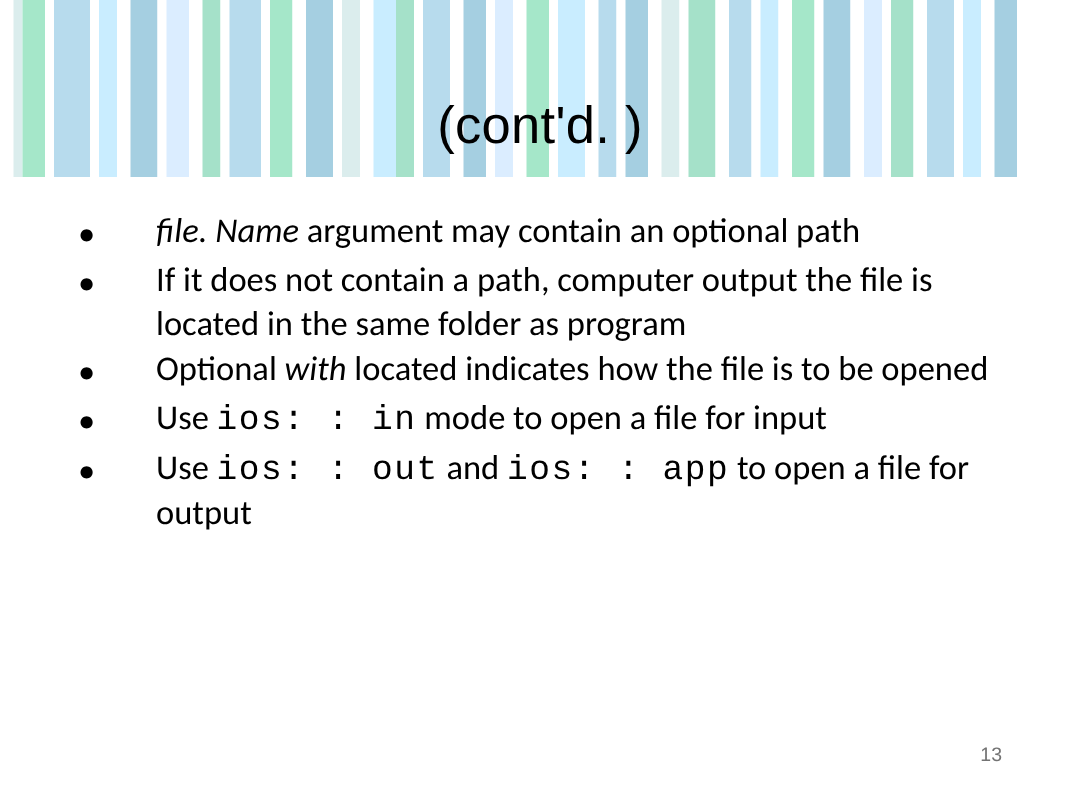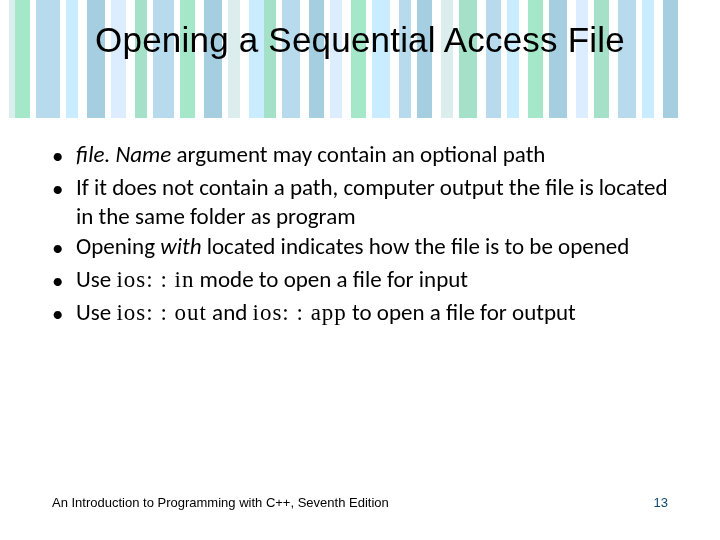--- a/index.html
+++ b/index.html
@@ -61,38 +61,39 @@
     display: flex;
     margin: 0 0 2px 0;
   }
   .bullet .dot {
     flex: 0 0 24px;
     text-align: left;
     padding-top: 2px;
   }
   .bullet .txt {
     flex: 1;
+    margin-left: 28px;
   }
   .italic { font-style: italic; }
-  .mono { font-family: Liberation Serif, serif; letter-spacing: 1px; }
+  .mono { font-family: Liberation Mono, monospace; letter-spacing: 1px; }
   .footer-left {
     position: absolute;
     left: 52px;
     bottom: 30px;
     font-family: Arial, sans-serif;
     font-size: 13px;
     color: #000;
   }
   .footer-right {
     position: absolute;
     right: 52px;
     bottom: 30px;
     font-family: Arial, sans-serif;
     font-size: 13px;
-    color: #0c4a6e;
+    color: #737373;
   }
 </style>
 </head>
 <body>
 
 <div class="slide">
 
   <div class="title-band">
     <div class="stripes" id="stripes">
         <span style="width: 9px; background: rgb(255, 255, 255);"></span>
@@ -150,57 +151,57 @@
         <span style="width: 6px; background: rgb(255, 255, 255);"></span>
         <span style="width: 15px; background: rgb(0, 170, 102);"></span>
         <span style="width: 9px; background: rgb(255, 255, 255);"></span>
         <span style="width: 18px; background: rgb(51, 153, 204);"></span>
         <span style="width: 6px; background: rgb(255, 255, 255);"></span>
         <span style="width: 12px; background: rgb(102, 204, 255);"></span>
         <span style="width: 9px; background: rgb(255, 255, 255);"></span>
         <span style="width: 15px; background: rgb(0, 119, 170);"></span>
       </div>
     <div class="title-text">
-      <span>Opening a Sequential Access File</span><br>
+      <br>
+      <span>(cont'd. )</span>
     </div>
   </div>
 
   <div class="body">
 
     <div class="bullet">
       <div class="dot">•</div>
       <div class="txt">
         <span class="italic">file. Name</span><span> argument may contain an optional path</span>
       </div>
     </div>
 
     <div class="bullet">
       <div class="dot">•</div>
       <div class="txt">If it does not contain a path, computer output the file is located in the same folder as program</div>
     </div>
 
     <div class="bullet">
       <div class="dot">•</div>
       <div class="txt">
-        <span>Opening </span><span class="italic">with</span><span> located indicates how the file is to be opened</span>
+        <span>Optional </span><span class="italic">with</span><span> located indicates how the file is to be opened</span>
       </div>
     </div>
 
     <div class="bullet">
       <div class="dot">•</div>
       <div class="txt">
         <span>Use </span><span class="mono">ios: : in</span><span> mode to open a file for input</span>
       </div>
     </div>
 
     <div class="bullet">
       <div class="dot">•</div>
       <div class="txt">
         <span>Use </span><span class="mono">ios: : out</span><span> and </span><span class="mono">ios: : app</span><span> to open a file for output</span>
       </div>
     </div>
 
   </div>
 
-  <div class="footer-left">An Introduction to Programming with C++, Seventh Edition</div>
   <div class="footer-right">13</div>
 
 </div>
 
 </body></html>

